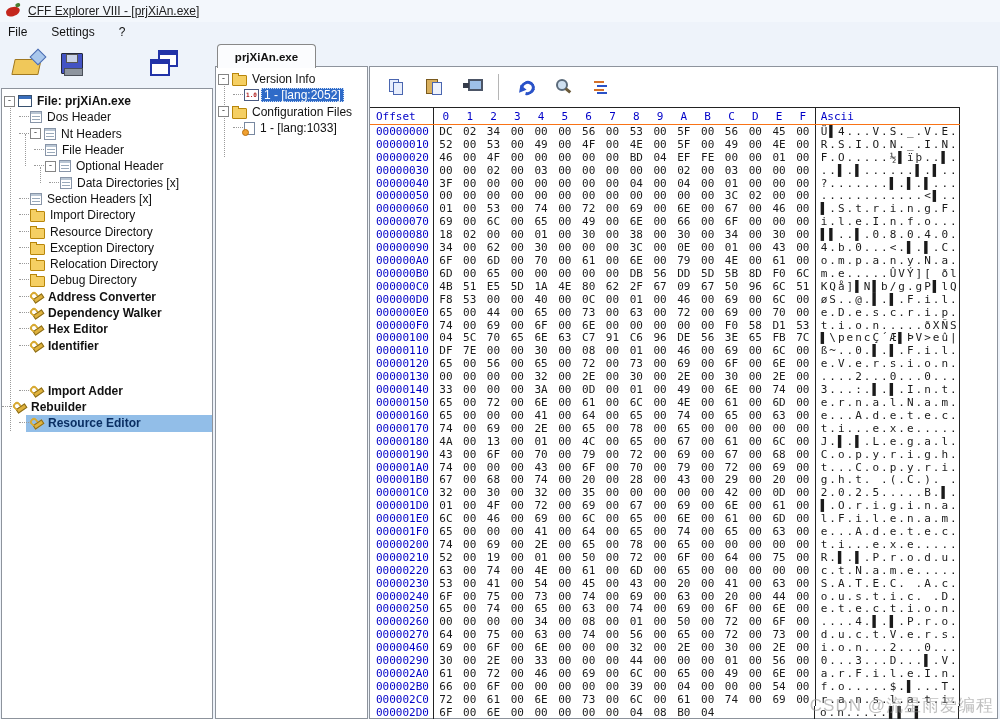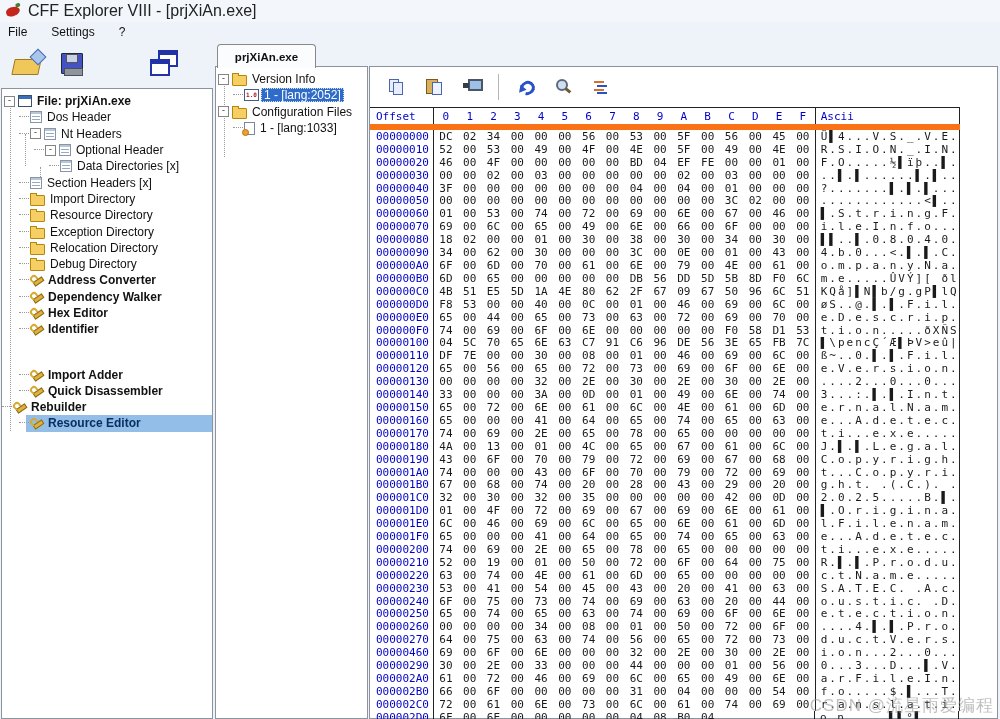--- a/index.html
+++ b/index.html
@@ -2,21 +2,21 @@
 <html><head>
 <meta charset="utf-8">
 <style>
   html,body{margin:0;padding:0;background:#fff;}
   .screen{position:relative;width:1000px;height:719px;background:#eef3fa;overflow:hidden;
           font-family:"Liberation Sans",sans-serif;color:#111;}
   
   .titlebar{position:absolute;left:0;top:0;width:100%;height:22px;display:flex;align-items:center;background:#f3f7fc;}
   .pepper{width:14px;height:9px;background:#c4261d;border-radius:50% 60% 60% 50%;transform:rotate(-18deg);margin:0 8px 0 6px;position:relative;}
   .pepper::before{content:"";position:absolute;right:-2px;top:-2px;width:5px;height:4px;background:#4a7d32;border-radius:50%;}
-  .title{font-size:16px;color:#222;}
+  .title{font-size:12px;color:#222;text-decoration:underline;}
   .menubar{position:absolute;left:0;top:22px;height:20px;display:flex;gap:24px;align-items:center;padding-left:8px;font-size:12px;}
   .menuitem{cursor:default;}
   .mtb-btn{position:absolute;top:42px;width:40px;height:42px;display:flex;align-items:center;justify-content:center;}
   .i-open{position:relative;width:32px;height:24px;}
   .i-open::before{content:"";position:absolute;left:1px;top:8px;width:25px;height:14px;background:#f0c85a;border:1px solid #a07820;transform:skewX(-12deg);border-radius:1px;}
   .i-open::after{content:"";position:absolute;right:0;top:0;width:10px;height:10px;background:#a9c7ec;border:1px solid #4a6ab0;transform:rotate(45deg);}
   .i-save{position:relative;width:20px;height:19px;background:#4353c4;border:1px solid #23283c;border-radius:1px;}
   .i-save::before{content:"";position:absolute;left:4px;top:0;width:10px;height:7px;background:#c9d2e8;border:1px solid #555;}
   .i-save::after{content:"";position:absolute;left:2px;bottom:-3px;width:17px;height:6px;background:#8d949e;border:1px solid #4a4f58;}
   .i-casc{position:relative;width:28px;height:26px;}
@@ -73,21 +73,21 @@
   .i-goto{position:relative;width:17px;height:15px;}
   .i-goto::before{content:"";position:absolute;left:3px;top:1px;width:9px;height:8px;border:3px solid #2a52c8;border-radius:50%;border-left-color:transparent;transform:rotate(-30deg);}
   .i-goto::after{content:"";position:absolute;left:-1px;top:6px;border:4px solid transparent;border-top:7px solid #2a52c8;transform:rotate(40deg);}
   .i-find{position:relative;width:16px;height:16px;}
   .i-find::before{content:"";position:absolute;left:1px;top:0;width:8px;height:8px;border:2px solid #5a6a7a;border-radius:50%;background:#cfe0f0;}
   .i-find::after{content:"";position:absolute;left:10px;top:10px;width:6px;height:3px;background:#6a5a3a;transform:rotate(40deg);}
   .i-enc{position:relative;width:15px;height:14px;}
   .i-enc::before{content:"";position:absolute;left:0;top:1px;width:10px;height:2px;background:#d4702a;
      box-shadow:3px 4px 0 #2a52c8,0 8px 0 #d4702a,3px 11px 0 #2a52c8;}
   .hextable{position:absolute;left:0;top:40px;width:590px;height:611px;border-top:1px solid #222;display:flex;flex-direction:column;font-family:"DejaVu Sans Mono","Liberation Mono",monospace;}
-  .hexheader{display:flex;height:16px;border-bottom:6px solid #f97316;color:#0000c8;font-size:11px;align-items:center;flex:0 0 auto;}
+  .hexheader{display:flex;height:16px;border-bottom:1px solid #f97316;color:#0000c8;font-size:11px;align-items:center;flex:0 0 auto;}
   .c-off{flex:0 0 64px;box-sizing:border-box;border-right:1px solid #222;padding-left:6px;height:100%;display:flex;align-items:center;}
   .c-bytes{flex:0 0 381px;box-sizing:border-box;border-right:1px solid #222;display:flex;height:100%;align-items:center;}
   .c-asc{flex:0 0 144px;box-sizing:border-box;border-right:1px solid #222;padding-left:5px;height:100%;display:flex;align-items:center;white-space:pre;overflow:hidden;}
   .hd{flex:0 0 23.8px;text-align:center;}
   .hexbody{flex:1;display:flex;flex-direction:column;overflow:hidden;}
   .hrow{display:flex;height:12.92px;flex:0 0 auto;font-size:11px;}
   .hrow .c-off{color:#0000c8;}
   .hrow .hb{flex:0 0 23.8px;text-align:center;color:#1a1a1a;}
   .hrow .c-asc{letter-spacing:2px;color:#1a1a1a;}
   .hrow.filler{flex:1 1 auto;height:auto;}
@@ -142,20 +142,25 @@
           <span class="tlabel">Dos Header</span>
         </div>
         <div class="trow" style="padding-left: 17px;">
           <span class="dash"></span>
           <span class="exp">-</span>
           <span class="tic ic-table"></span>
           <span class="tlabel">Nt Headers</span>
         </div>
         <div class="trow" style="padding-left: 32px;">
           <span class="dash"></span>
+          <span class="tic ic-table"></span>
+          <span class="tlabel">File Header</span>
+        </div>
+        <div class="trow" style="padding-left: 32px;">
+          <span class="dash"></span>
           <span class="exp">-</span>
           <span class="tic ic-table"></span>
           <span class="tlabel">Optional Header</span>
         </div>
         <div class="trow" style="padding-left: 47px;">
           <span class="dash"></span>
           <span class="tic ic-table"></span>
           <span class="tlabel">Data Directories [x]</span>
         </div>
         <div class="trow" style="padding-left: 17px;">
@@ -205,25 +210,20 @@
         </div>
         <div class="trow" style="padding-left: 17px;">
           <span class="dash"></span>
           <span class="tic ic-tools"></span>
           <span class="tlabel b">Identifier</span>
         </div>
         <div class="trow" style="padding-left: 17px; margin-top: 29px;">
           <span class="dash"></span>
           <span class="tic ic-tools"></span>
           <span class="tlabel b">Import Adder</span>
-        </div>
-        <div class="trow" style="padding-left: 17px;">
-          <span class="dash"></span>
-          <span class="tic ic-tools"></span>
-          <span class="tlabel b">Quick Disassembler</span>
         </div>
         <div class="trow" style="">
           <span class="dash"></span>
           <span class="tic ic-tools"></span>
           <span class="tlabel b">Rebuilder</span>
         </div>
         <div class="trow sel" style="padding-left: 17px;">
           <span class="dash"></span>
           <span class="tic ic-tools"></span>
           <span class="tlabel b">Resource Editor</span>
@@ -1254,21 +1254,21 @@
             <span class="c-off">000002B0</span>
             <span class="c-bytes">
               <span class="hb">66</span>
               <span class="hb">00</span>
               <span class="hb">6F</span>
               <span class="hb">00</span>
               <span class="hb">00</span>
               <span class="hb">00</span>
               <span class="hb">00</span>
               <span class="hb">00</span>
-              <span class="hb">31</span>
+              <span class="hb">39</span>
               <span class="hb">00</span>
               <span class="hb">04</span>
               <span class="hb">00</span>
               <span class="hb">00</span>
               <span class="hb">00</span>
               <span class="hb">54</span>
               <span class="hb">00</span>
             </span>
             <span class="c-asc">f.o.....$.▌...T.</span>
           </div>

